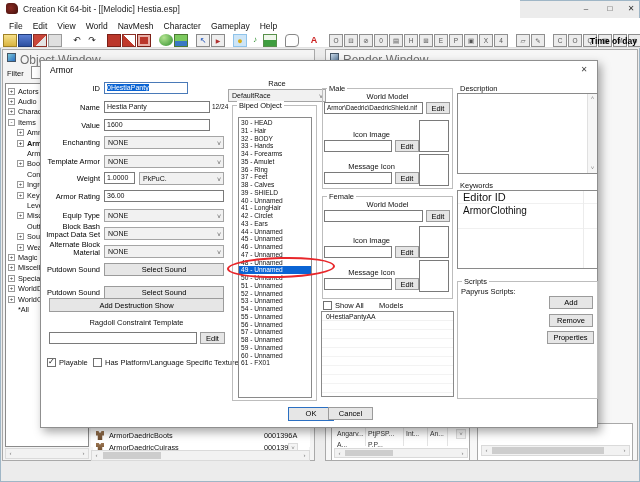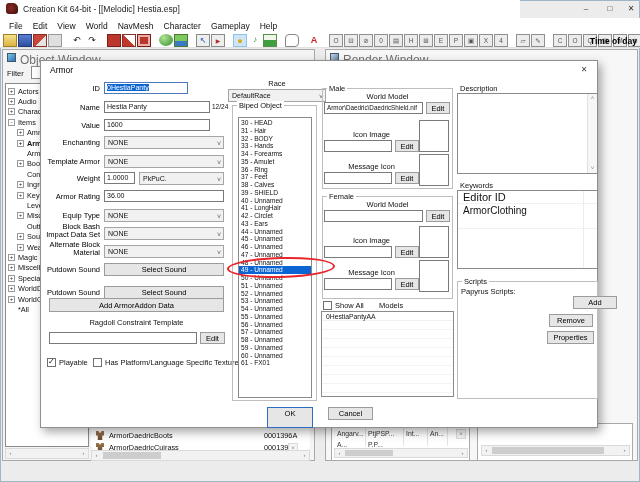--- a/index.html
+++ b/index.html
@@ -347,21 +347,21 @@
     <div class="cmb" style="left:63px;top:75px;width:120px">NONE</div>
     <div class="cmb" style="left:63px;top:94px;width:120px">NONE</div>
     <div class="txt" style="left:63px;top:111px;width:31px">1.0000</div>
     <div class="cmb" style="left:98px;top:111px;width:85px">PkPuC.</div>
     <div class="txt" style="left:63px;top:129px;width:120px">36.00</div>
     <div class="cmb" style="left:63px;top:148px;width:120px">NONE</div>
     <div class="cmb" style="left:63px;top:166px;width:120px">NONE</div>
     <div class="cmb" style="left:63px;top:184px;width:120px">NONE</div>
     <div class="btn" style="left:63px;top:202px;width:120px;height:13px;line-height:12px">Select Sound</div>
     <div class="btn" style="left:63px;top:225px;width:120px;height:13px;line-height:12px">Select Sound</div>
-    <div class="btn" style="left:8px;top:237px;width:175px;height:14px;line-height:13px">Add ArmorAddon Data</div>
+    <div class="btn" style="left:8px;top:237px;width:175px;height:14px;line-height:13px">Add Destruction Show</div>
     <span class="clab" style="left:8px;top:257px;width:175px">Ragdoll Constraint Template</span>
     <div class="txt" style="left:8px;top:271px;width:148px"></div>
     <div class="btn" style="left:159px;top:271px;width:25px;height:12px;line-height:11px">Edit</div>
     <span class="cb checked" style="left:6px;top:297px"></span>
     <span class="cblab" style="left:18px;top:297px">Playable</span>
     <span class="cb" style="left:52px;top:297px"></span>
     <span class="cblab" style="left:64px;top:297px">Has Platform/Language Specific Textures</span>
 
     <span class="clab" style="left:187px;top:18px;width:98px">Race</span>
     <div class="cmb" style="left:187px;top:28px;width:98px">DefaultRace</div>
@@ -452,22 +452,22 @@
     <div class="list" style="left:416px;top:129px;width:141px;height:79px;padding-top:14px">
       <span class="khead">Editor ID</span>
       <span class="kdiv"></span>
 
     <div class="krow">ArmorClothing</div>
       </div>
 
     <div class="gb" style="left:416px;top:220px;width:141px;height:118px"></div>
     <span class="gbl" style="left:421px;top:216px">Scripts</span>
     <span class="cblab" style="left:420px;top:226px">Papyrus Scripts:</span>
-    <div class="btn" style="left:532px;top:235px;width:44px;height:13px;line-height:12px">Add</div>
+    <div class="btn" style="left:508px;top:235px;width:44px;height:13px;line-height:12px">Add</div>
     <div class="btn" style="left:508px;top:253px;width:44px;height:13px;line-height:12px">Remove</div>
     <div class="btn" style="left:506px;top:270px;width:47px;height:13px;line-height:12px">Properties</div>
 
-    <div class="btn" style="left:226px;top:346px;width:46px;height:21px;line-height:12px;border:1px solid var(--acc)">OK</div>
+    <div class="btn" style="left:247px;top:346px;width:46px;height:14px;line-height:12px;border:1px solid var(--acc)">OK</div>
     <div class="btn" style="left:287px;top:346px;width:45px;height:13px;line-height:12px">Cancel</div>
   </div>
 
 
 </div>
 
 </body></html>

